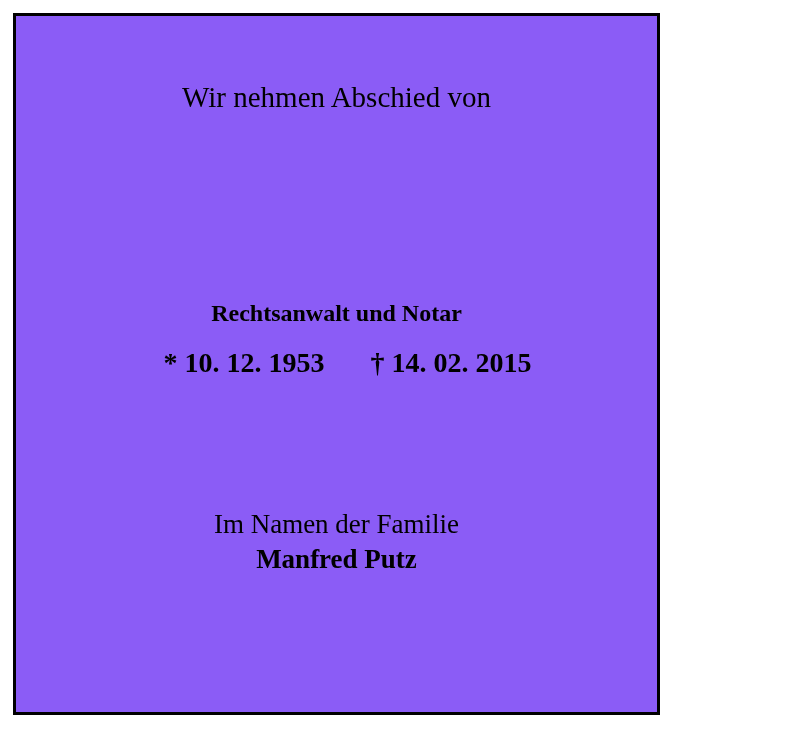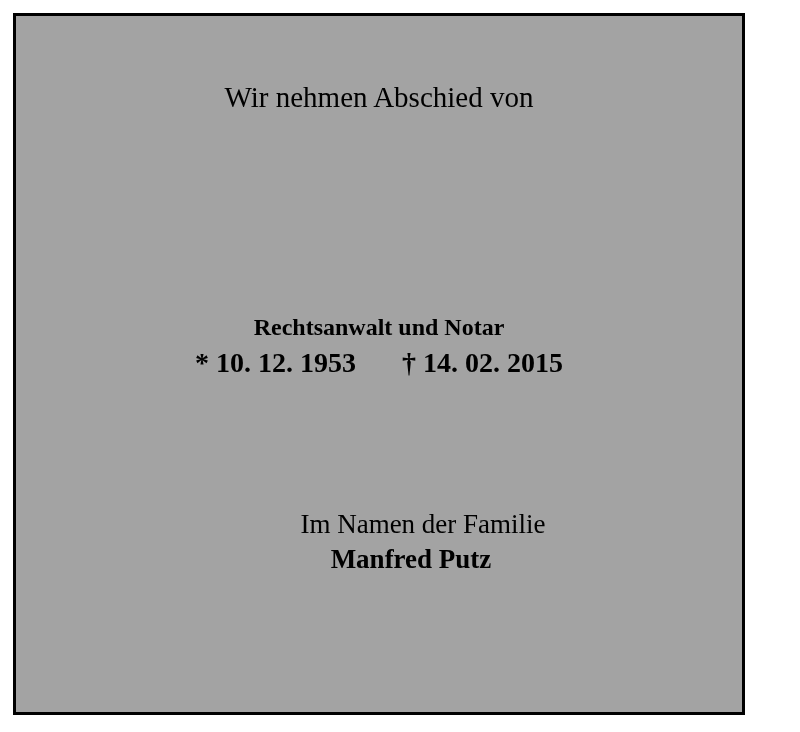--- a/index.html
+++ b/index.html
@@ -11,24 +11,24 @@
     width: 800px;
     height: 732px;
     font-family: "Liberation Serif", serif;
     color: #000000;
     overflow: hidden;
   }
   .notice {
     position: absolute;
     left: 13px;
     top: 13px;
-    width: 732px;
+    width: 647px;
     height: 702px;
     border: 3px solid #000000;
-    background: #a3a3a3;
+    background: #8b5cf6;
     box-sizing: border-box;
   }
   .inner {
     position: absolute;
     left: 0;
     top: 0;
     width: 100%;
     height: 100%;
     box-sizing: border-box;
   }
@@ -50,59 +50,58 @@
     top: 200px;
     left: 0;
     width: 100%;
     font-size: 52px;
     line-height: 60px;
     font-weight: bold;
     letter-spacing: 0.5px;
   }
   .role {
     position: absolute;
-    top: 297px;
+    top: 283px;
     left: 0;
     width: 100%;
     font-size: 24px;
     line-height: 28px;
     font-weight: bold;
   }
   .dates {
     position: absolute;
     top: 330px;
     left: 0;
     width: 100%;
     font-size: 28px;
     line-height: 34px;
     font-weight: bold;
+    padding-left: 11px;
   }
   .dates .gap {
     display: inline-block;
     width: 46px;
   }
   .family-intro {
     position: absolute;
     top: 492px;
     left: 0;
     width: 100%;
     font-size: 27px;
     line-height: 32px;
     font-weight: normal;
-    margin-left: 44px;
   }
   .family-name {
     position: absolute;
     top: 527px;
     left: 0;
     width: 100%;
     font-size: 27px;
     line-height: 32px;
     font-weight: bold;
-    padding-left: 32px;
   }
   .footer {
     position: absolute;
     top: 637px;
     left: 0;
     width: 100%;
     font-size: 27px;
     line-height: 32px;
     font-weight: normal;
   }

